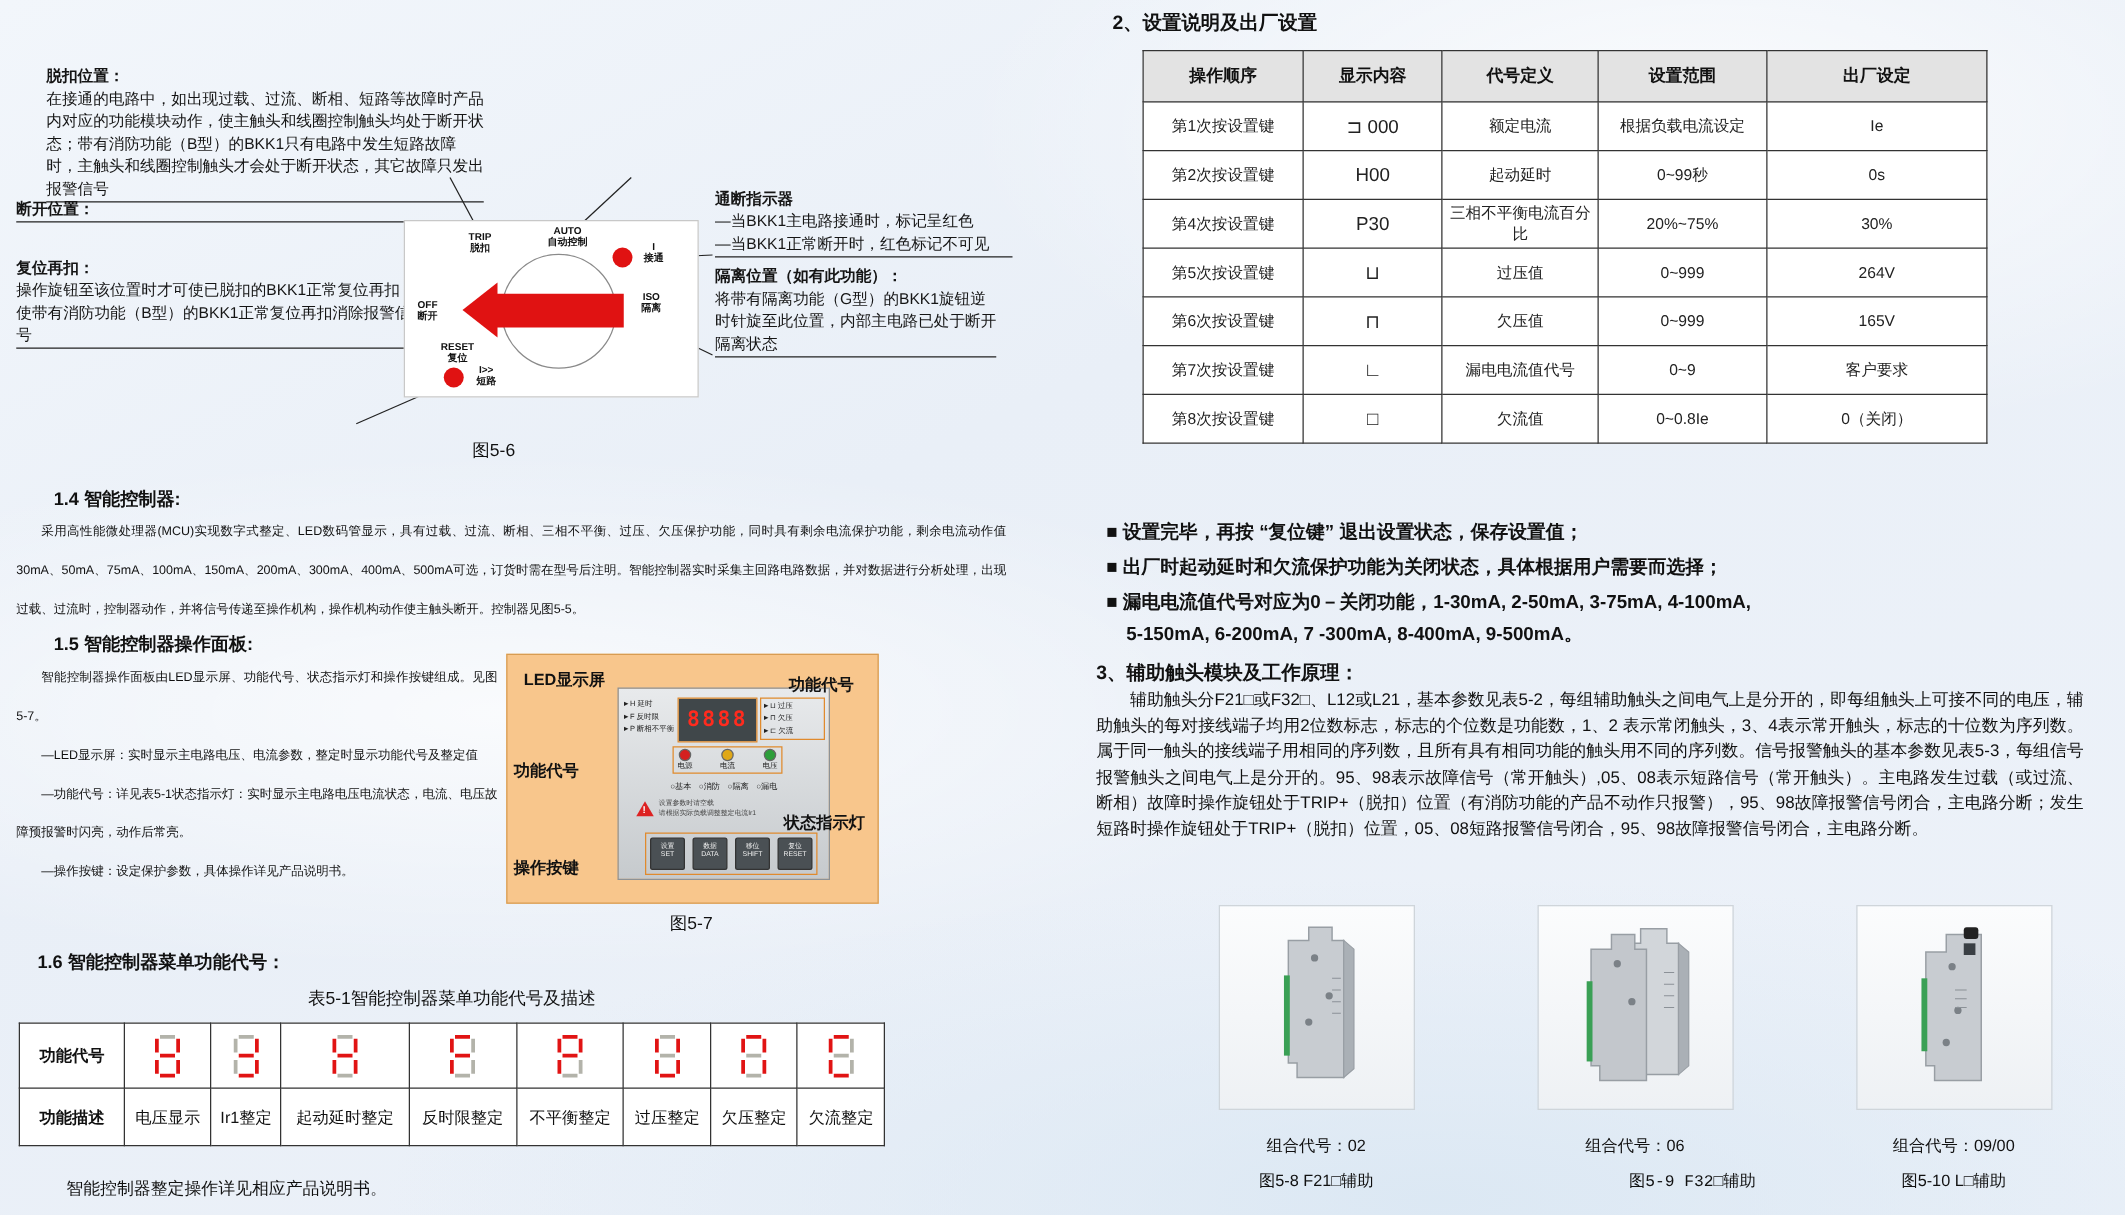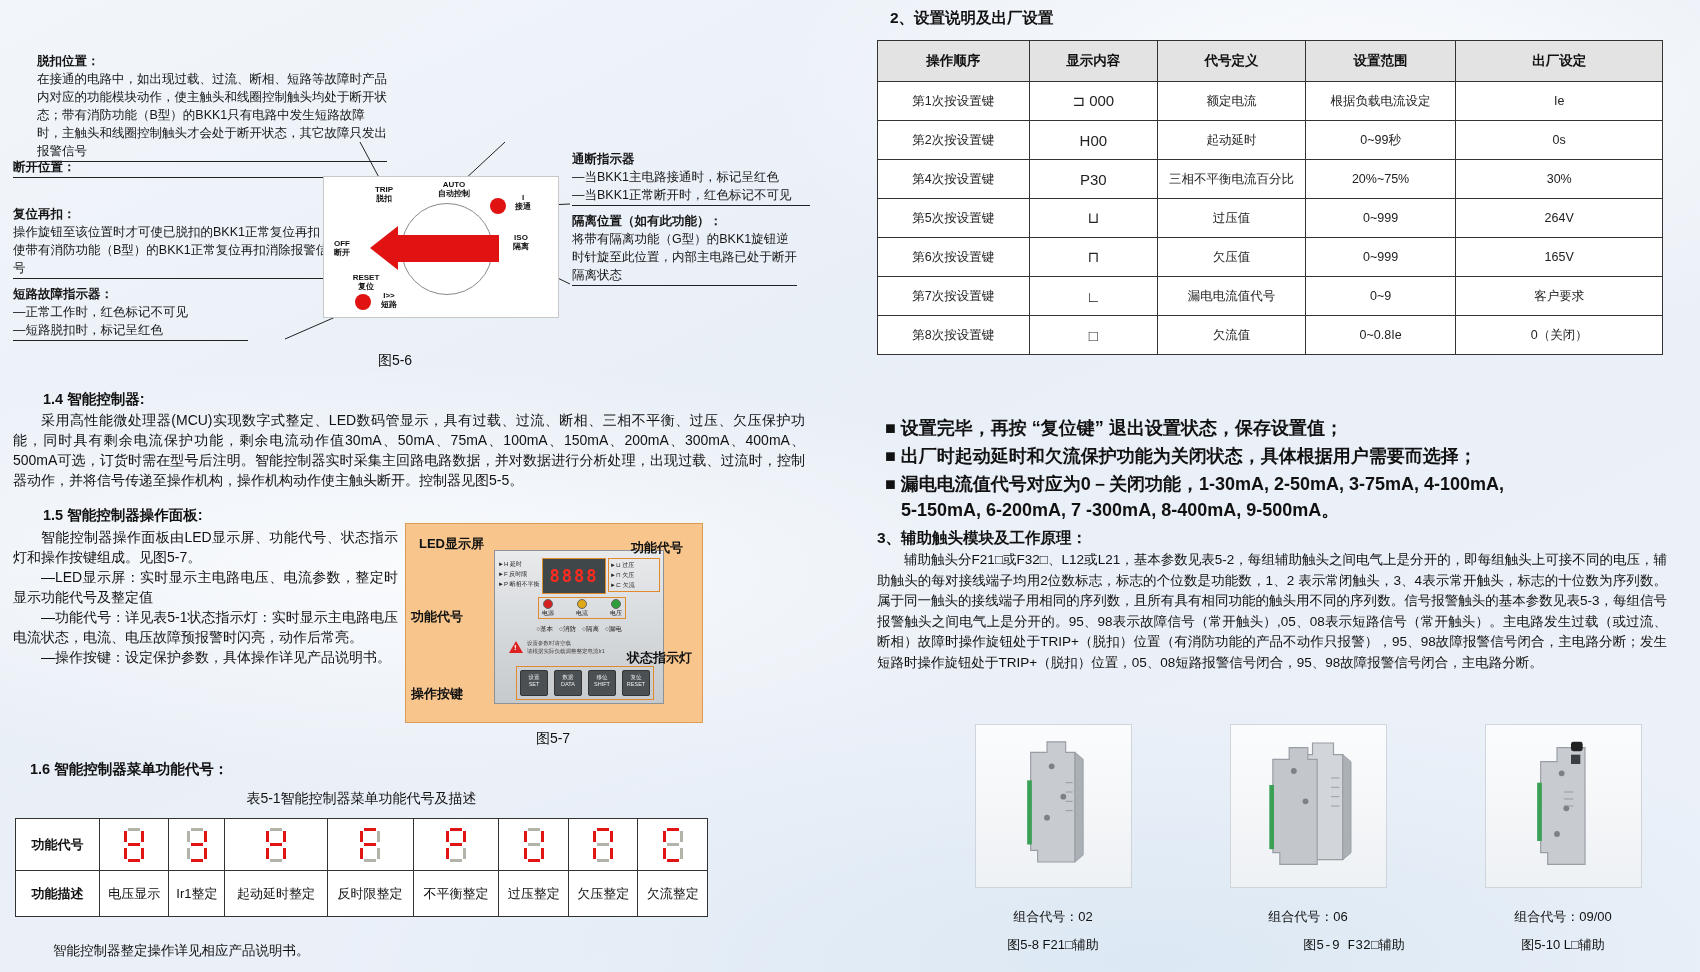--- a/index.html
+++ b/index.html
@@ -16,21 +16,21 @@
   
   .fig56{position:absolute;left:323px;top:176px;width:234px;height:140px;background:#fff;border:1px solid #c8c8c8;}
   .knob{position:absolute;left:77px;top:26px;width:90px;height:90px;border:1px solid #8a8a8a;border-radius:50%;}
   .arrow-body{position:absolute;left:73px;top:58px;width:102px;height:27px;background:#e01212;}
   .arrow-head{position:absolute;left:46px;top:49px;width:0;height:0;border-top:22px solid transparent;border-bottom:22px solid transparent;border-right:28px solid #e01212;}
   .rdot{position:absolute;width:16px;height:16px;border-radius:50%;background:#e01212;}
   .kl{position:absolute;font-size:8px;line-height:9px;font-weight:bold;text-align:center;white-space:nowrap;}
   .figcap{position:absolute;font-size:14px;text-align:center;color:#111;}
   
   .h-sec{position:absolute;font-size:14.5px;font-weight:bold;}
-  .para{position:absolute;font-size:14px;line-height:20px;text-align:justify;}
+  .para{position:absolute;font-size:10px;line-height:31px;text-align:justify;}
   .indent{text-indent:2em;}
   
   .fig57{position:absolute;left:405px;top:523px;width:296px;height:198px;background:#f8c68c;border:1px solid #d89c52;}
   .panel{position:absolute;left:88px;top:26px;width:168px;height:152px;border:1px solid #8d9296;background:linear-gradient(180deg,#e8eaec,#c6cacd);}
   .p-disp{position:absolute;left:48px;top:8px;width:62px;height:34px;background:#40474a;outline:1px solid #e08a2d;color:#ff2b1e;font-family:"DejaVu Sans Mono","Liberation Mono",monospace;font-weight:bold;font-size:17px;letter-spacing:2px;text-align:center;line-height:34px;}
   .p-ind{position:absolute;font-size:6px;line-height:10px;color:#222;white-space:nowrap;}
   .p-ind-l{left:3px;top:8px;width:44px;}
   .p-ind-r{left:114px;top:8px;width:48px;outline:1px solid #e08a2d;padding:1px;}
   .p-leds{position:absolute;left:44px;top:47px;width:80px;display:flex;justify-content:space-between;outline:1px solid #e08a2d;padding:1px 3px;}
   .p-led{text-align:center;font-size:6px;line-height:7px;color:#222;}
@@ -49,25 +49,25 @@
   .t51 th{font-weight:bold;width:81px;}
   .t51 .gr{height:52px;}
   .t51 .dr{height:46px;}
   .sseg{position:relative;width:20px;height:34px;display:inline-block;vertical-align:middle;}
   .sg{position:absolute;background:#b3b3aa;}
   .sg.lit{background:#e11414;}
   .sg-a{left:4px;right:4px;top:0;height:3px}.sg-g{left:4px;right:4px;top:15px;height:3px}.sg-d{left:4px;right:4px;bottom:0;height:3px}
   .sg-f{left:0;top:3px;width:3px;height:11px}.sg-b{right:0;top:3px;width:3px;height:11px}.sg-e{left:0;bottom:3px;width:3px;height:11px}.sg-c{right:0;bottom:3px;width:3px;height:11px}
   
   .rtitle{position:absolute;font-size:15.5px;font-weight:bold;}
-  .t52{position:absolute;left:877px;top:40px;width:786px;border-collapse:collapse;background:#fff;padding-left:40px;}
+  .t52{position:absolute;left:914px;top:40px;width:676px;border-collapse:collapse;background:#fff;padding-left:40px;}
   .t52 th{background:#e3e3e3;font-size:13.5px;font-weight:bold;height:38px;border:1.5px solid #333;}
   .t52 td{border:1.5px solid #333;text-align:center;font-size:12.5px;height:36px;color:#222;}
   .t52 td.c-sym{font-size:15px;}
-  .note{position:absolute;font-size:18px;font-weight:600;color:#111;white-space:nowrap;}
+  .note{position:absolute;font-size:15px;font-weight:600;color:#111;white-space:nowrap;}
   .photo{position:absolute;top:724px;width:155px;height:162px;background:linear-gradient(180deg,#fbfcfd,#eef1f4);border:1px solid #cfd5da;display:flex;align-items:center;justify-content:center;}
   .pcap{position:absolute;width:180px;text-align:center;font-size:13px;color:#111;white-space:nowrap;}
 </style>
 </head>
 <body>
 
 <div class="page">
   <div class="sw sw1"></div>
   <div class="sw sw2"></div>
   <div class="sw sw3"></div>
@@ -112,25 +112,20 @@
   </div>
   <div class="callout" style="left:572px;top:150px;width:238px;">
     <div class="ct">通断指示器</div>
     <div>—当BKK1主电路接通时，标记呈红色</div>
     <div>—当BKK1正常断开时，红色标记不可见</div>
   </div>
   <div class="callout" style="left:572px;top:212px;width:225px;">
     <div class="ct">隔离位置（如有此功能）：</div>
     <div>将带有隔离功能（G型）的BKK1旋钮逆时针旋至此位置，内部主电路已处于断开隔离状态</div>
   </div>
-  <div class="callout" style="left:13px;top:285px;width:235px;">
-    <div class="ct">短路故障指示器：</div>
-    <div>—正常工作时，红色标记不可见</div>
-    <div>—短路脱扣时，标记呈红色</div>
-  </div>
 
   <div class="fig56">
     <div class="knob"></div>
     <div class="arrow-body"></div>
     <div class="arrow-head"></div>
     <div class="rdot" style="left:166px;top:21px;"></div>
     <div class="rdot" style="left:31px;top:117px;"></div>
     <div class="kl" style="left:40px;top:8px;width:40px;"><span>TRIP</span><br><span>脱扣</span></div>
     <div class="kl" style="left:100px;top:3px;width:60px;"><span>AUTO</span><br><span>自动控制</span></div>
     <div class="kl" style="left:186px;top:16px;width:26px;"><span>I</span><br><span>接通</span></div>

